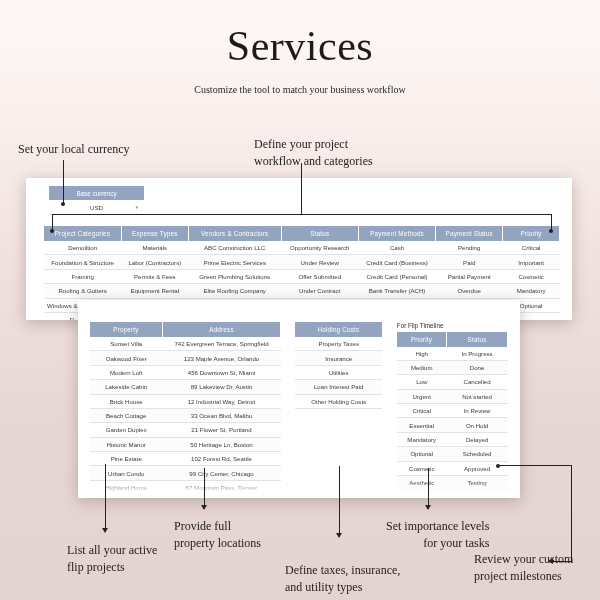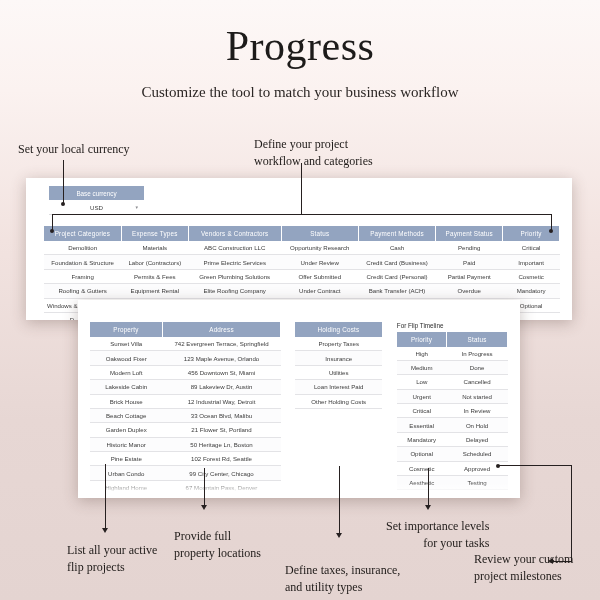--- a/index.html
+++ b/index.html
@@ -10,21 +10,21 @@
     position:relative;
   }
 
   
   #page-title {
     text-align:center; font-size:42px; font-weight:400;
     color:#1d1b1a; letter-spacing:0.5px; margin-top:22px;
     font-family:"Liberation Serif", serif;
   }
   #page-subtitle {
-    text-align:center; font-size:15px; color:#2b2624;
+    text-align:center; font-size:10px; color:#2b2624;
     margin-top:14px; font-family:"Liberation Serif", serif;
   }
 
   
   .annot {
     position:absolute; font-size:12px; line-height:1.45;
     color:#1f1b19; font-family:"Liberation Serif", serif;
     white-space:pre-line;
   }
   .conn { position:absolute; background:#262020; }
@@ -104,21 +104,21 @@
   }
   .fade-bottom {
     position:absolute; left:0; right:0; bottom:0; height:16px;
     background:linear-gradient(to bottom, rgba(255,255,255,0), #ffffff 65%);
     pointer-events:none;
   }
 </style>
 </head>
 <body>
 
-<h1 id="page-title">Progress</h1>
+<h1 id="page-title">Services</h1>
 <div id="page-subtitle">Customize the tool to match your business workflow</div>
 
 <div class="panel" id="panel-back">
 
   <div id="currency-block">
     <div id="currency-header">Base currency</div>
     <div id="currency-select">
       <span>USD</span>
       <span id="currency-caret">▾</span>
     </div>
@@ -360,21 +360,21 @@
 <div class="dot" style="left:50px; top:229px;"></div>
 <div class="dot" style="left:549px; top:229px;"></div>
 
 <div class="conn v" style="left:105px; top:464px; height:65px;"></div>
 <div class="arrowdown" style="left:102px; top:528px;"></div>
 <div class="annot" style="left:67px; top:542px;">List all your active
 flip projects</div>
 
 <div class="conn v" style="left:204px; top:468px; height:38px;"></div>
 <div class="arrowdown" style="left:201px; top:505px;"></div>
-<div class="annot" style="left:174px; top:518px;margin-top:10px;">Provide full
+<div class="annot" style="left:174px; top:518px;">Provide full
 property locations</div>
 
 <div class="conn v" style="left:339px; top:466px; height:68px;"></div>
 <div class="arrowdown" style="left:336px; top:533px;"></div>
 <div class="annot" style="left:285px; top:562px;">Define taxes, insurance,
 and utility types</div>
 
 <div class="conn v" style="left:428px; top:468px; height:38px;"></div>
 <div class="arrowdown" style="left:425px; top:505px;"></div>
 <div class="annot" style="left:386px; top:518px;text-align:right;">Set importance levels

